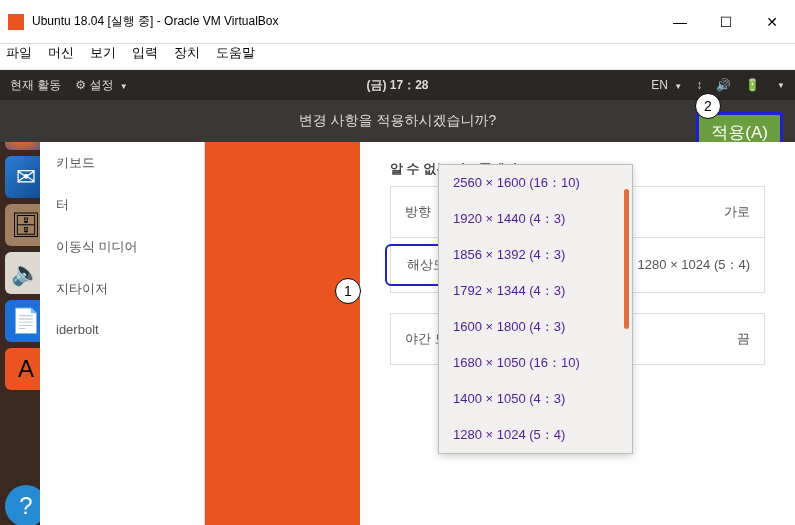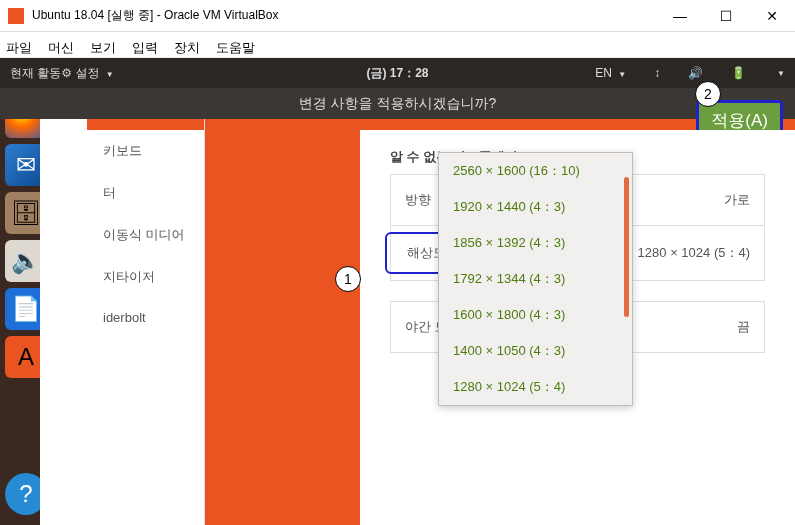--- a/index.html
+++ b/index.html
@@ -1,72 +1,72 @@
 <!DOCTYPE html>
 <html><head>
   <meta charset="utf-8">
   <style>
     * { box-sizing: border-box; margin: 0; padding: 0; }
     body { font-family: "Segoe UI", Arial, sans-serif; width: 795px; height: 525px; overflow: hidden; background: #fff; }
     
     
-    .win-titlebar { height: 32px; background: #fff; display: flex; align-items: center; border-bottom: 1px solid #ddd; }
+    .win-titlebar { height: 44px; background: #fff; display: flex; align-items: center; border-bottom: 1px solid #ddd; }
     .win-icon { width: 16px; height: 16px; background: #e95420; margin: 0 8px; }
     .win-title { font-size: 12px; flex: 1; }
     .win-controls { display: flex; }
     .win-btn { width: 46px; height: 32px; display: flex; align-items: center; justify-content: center; font-size: 14px; }
     
     
-    .vb-menu { height: 26px; display: flex; align-items: flex-end; padding: 0 6px; border-bottom: 1px solid #eee; gap: 16px; font-size: 13px; }
+    .vb-menu { height: 26px; display: flex; align-items: flex-start; padding: 0 6px; border-bottom: 1px solid #eee; gap: 16px; font-size: 13px; }
     .vb-menu-item { cursor: pointer; }
     
     
     .ubuntu-topbar { height: 30px; background: #2b2725; color: #ddd; display: flex; align-items: center; padding: 0 10px; font-size: 12px; position: relative; }
-    .topbar-left { display: flex; align-items: center; gap: 0; }
+    .topbar-left { display: flex; align-items: center; gap: 14px; }
     .topbar-center { position: absolute; left: 50%; transform: translateX(-50%); font-weight: bold; }
-    .topbar-right { margin-left: auto; display: flex; align-items: center; gap: 28px; }
+    .topbar-right { margin-left: auto; display: flex; align-items: center; gap: 14px; }
     .topbar-icon { font-size: 12px; opacity: 0.9; }
     .tri-down { font-size: 8px; margin-left: 3px; }
     
     
     .main-area { display: flex; height: calc(100% - 88px); position: relative; background: #e95420; }
     
     
     .dock { width: 52px; background: rgba(40,35,33,0.9); display: flex; flex-direction: column; align-items: center; padding-top: 8px; gap: 6px; position: relative; }
     .dock-item { width: 42px; height: 42px; border-radius: 6px; display: flex; align-items: center; justify-content: center; font-size: 24px; }
     .firefox { background: radial-gradient(circle at 40% 40%, #ffcc00 10%, #ff6a00 40%, #3454b4 100%); }
     .thunderbird { background: linear-gradient(135deg, #2d7dd2 0%, #0d4a8f 100%); color: #fff; }
     .files { background: #a08060; }
     .speaker { background: #ddd8d0; }
     .libreoffice { background: #1e6fd8; color: #fff; }
     .ubuntu-software { background: #e95420; }
     .help { background: #268bd2; color: #fff; border-radius: 50%; position: absolute; bottom: 10px; }
     
     
     .sidebar-list { position: absolute; left: 40px; top: 0; width: 165px; background: #fff; border-right: 1px solid #ddd; height: 100%; }
-    .sidebar-item { padding: 12px 16px; font-size: 13px; color: #555; margin-left: 47px; }
+    .sidebar-item { padding: 12px 16px; font-size: 13px; color: #555; }
     .sidebar-item.active { background: #e95420; color: #fff; }
     
     
     .content { flex: 1; margin-left: 155px; background: #fff; position: relative; }
     
     
-    .dialog-header { height: 31px; background: #3b3735; display: flex; align-items: center; justify-content: center; color: #ddd; font-size: 14px; position: relative; }
+    .dialog-header { height: 42px; background: #3b3735; display: flex; align-items: center; justify-content: center; color: #ddd; font-size: 14px; position: relative; }
     .apply-btn { position: absolute; right: 12px; top: 12px; background: #6a9e3e; color: #fff; padding: 6px 12px; border-radius: 4px; border: 3px solid #2020cc; font-size: 17px; }
     
     .section-title { padding: 18px 30px 8px; font-size: 13px; font-weight: bold; color: #444; }
     
     .settings-rows { padding: 0 30px; }
     .settings-row { display: flex; justify-content: space-between; align-items: center; padding: 16px 14px; border: 1px solid #ddd; font-size: 13px; color: #555; background: #fff; margin-top: -1px; }
     .settings-row:first-child { margin-top: 0; }
     .row-label.highlighted { border: 2.5px solid #2020cc; border-radius: 6px; padding: 10px 20px; margin: -10px -20px; }
     
     
     .dropdown { position: absolute; left: 438px; top: 64px; width: 195px; background: #f2f0ef; border: 1px solid #c0bcb8; box-shadow: 0 2px 8px rgba(0,0,0,0.2); }
-    .dropdown-item { padding: 9px 14px; font-size: 13px; color: #4d7c0f; cursor: pointer; }
+    .dropdown-item { padding: 9px 14px; font-size: 13px; color: #4c1d95; cursor: pointer; }
     .dropdown-scrollbar { position: absolute; right: 3px; top: 24px; width: 5px; height: 140px; background: #e16c3f; border-radius: 3px; }
     
     
     .callout { position: absolute; width: 26px; height: 26px; background: #fff; border: 1.5px solid #000; border-radius: 50%; display: flex; align-items: center; justify-content: center; font-size: 14px; z-index: 100; }
     .callout-1 { left: 335px; top: 178px; }
     .callout-2 { right: 74px; top: -7px; }
   </style>
 </head>
 <body>
 
@@ -160,17 +160,18 @@
   </div>
 
   <div class="callout callout-1">1</div>
 
   <div class="dropdown">
     <div class="dropdown-item">2560 × 1600 (16：10)</div>
     <div class="dropdown-item">1920 × 1440 (4：3)</div>
     <div class="dropdown-item">1856 × 1392 (4：3)</div>
     <div class="dropdown-item">1792 × 1344 (4：3)</div>
     <div class="dropdown-item">1600 × 1800 (4：3)</div>
+    <div class="dropdown-item">1680 × 1050 (16：10)</div>
     <div class="dropdown-item">1400 × 1050 (4：3)</div>
     <div class="dropdown-item">1280 × 1024 (5：4)</div>
     <div class="dropdown-scrollbar"></div>
   </div>
 </div>
 
 </body></html>

